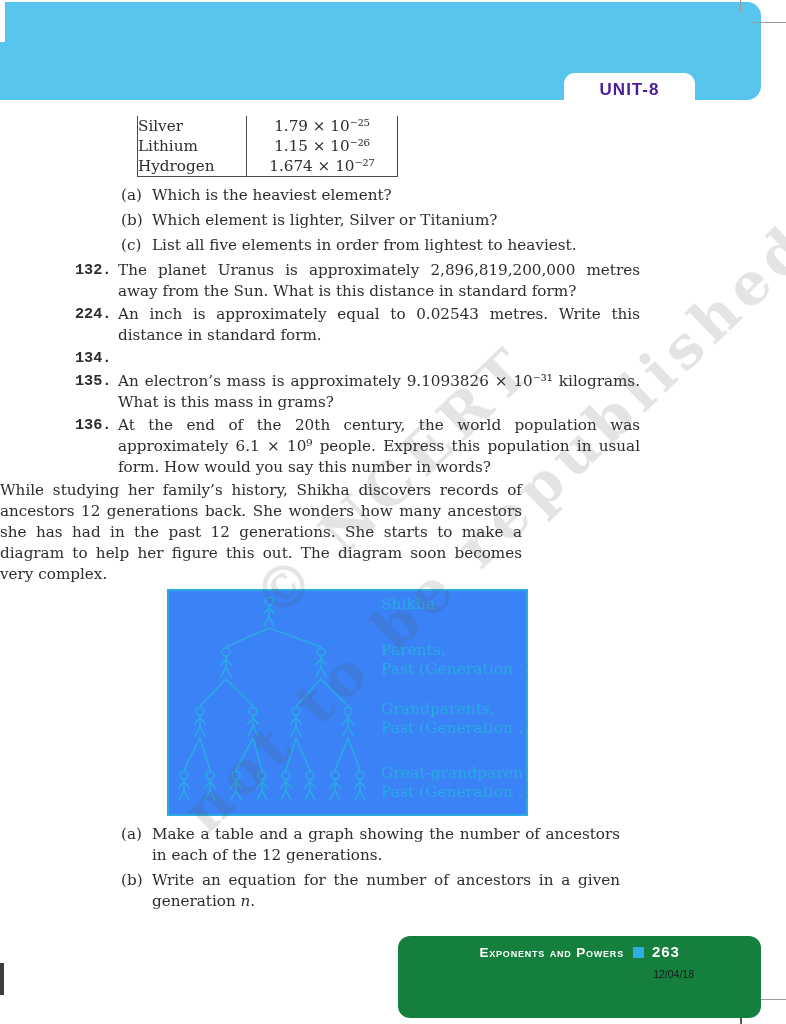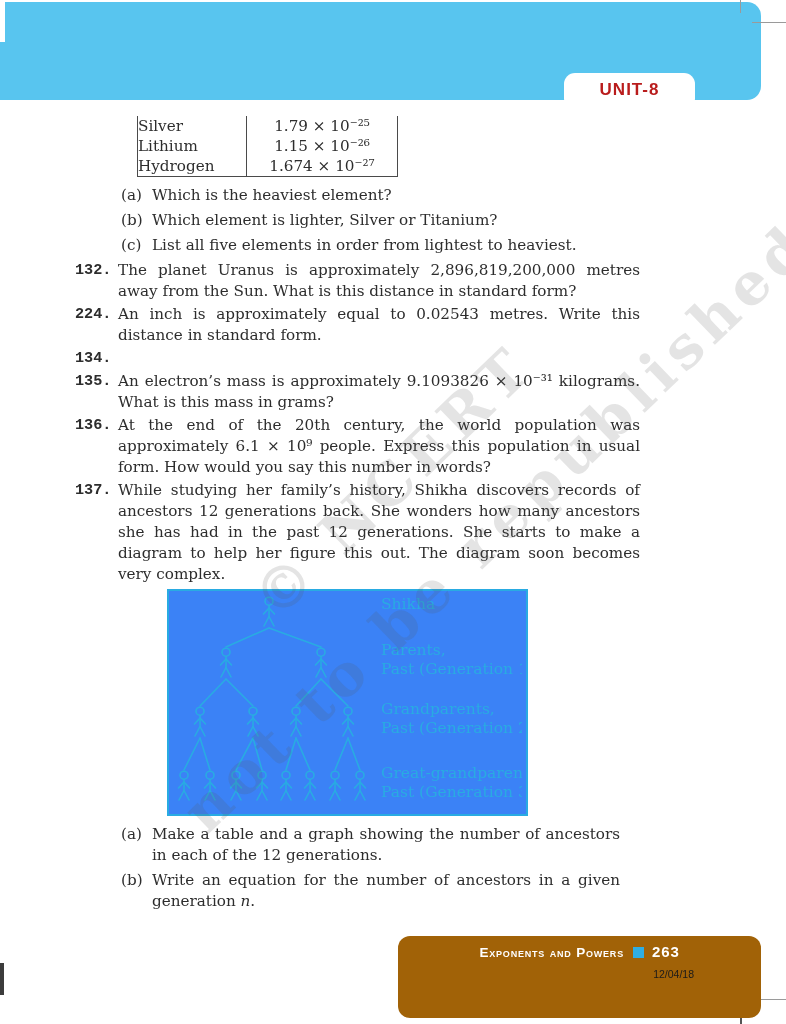--- a/index.html
+++ b/index.html
@@ -12,21 +12,21 @@
     position:absolute; left:0; top:2px; width:761px; height:98px;
     background:#58C5EF; border-radius:0 14px 14px 0;
   }
   .unit-tab{
     position:absolute; left:564px; top:71px; width:131px; height:34px;
     background:#ffffff; border-radius:11px 11px 8px 8px;
     display:flex; align-items:center; justify-content:center;
   }
   .unit-tab span{
     font-family:"Liberation Sans", sans-serif; font-weight:bold;
-    font-size:17px; letter-spacing:1px; color:#b91c1c;
+    font-size:17px; letter-spacing:1px; color:#4c1d95;
   }
   
   .crop{position:absolute; background:#9a9a9a;}
   .crop-tl{left:0; top:0; width:5px; height:42px; background:#ffffff;}
   .crop-tr-v{left:740px; top:0; width:1px; height:13px;}
   .crop-tr-h{left:752px; top:22px; width:34px; height:1px;}
   .crop-br-h{left:752px; top:999px; width:34px; height:1px;}
   .crop-br-v{left:740px; top:1006px; width:2px; height:18px; background:#555;}
   .crop-left-dark{left:0; top:963px; width:4px; height:32px; background:#3c3c3c;}
   
@@ -54,21 +54,21 @@
   .q-item{display:flex; margin:2px 0 2px 0; line-height:21px; font-size:15.2px;}
   .q-item .num{margin-left:75px; width:43px; flex:none; font-weight:bold;font-family:Liberation Mono, monospace;}
   .q-item .txt{width:522px; text-align:justify;}
   .diagram-box{
     margin-left:167px; margin-top:4px; margin-bottom:6px;
     width:357px; height:223px; border:2px solid #29ABE2; background:#3b82f6;
   }
   
   .footer-block{
     position:absolute; left:398px; top:936px; width:363px; height:82px;
-    background:#a16207; border-radius:12px;
+    background:#15803d; border-radius:12px;
   }
   .footer-title{
     margin-top:7px; text-align:center; color:#ffffff;
     font-family:"Liberation Sans", sans-serif; font-weight:bold;
     font-variant:small-caps; font-size:13.5px; letter-spacing:0.8px;
   }
   .footer-title .sq{
     display:inline-block; width:11px; height:11px; background:#2FAEE3;
     margin:0 4px; vertical-align:-1px;
   }
@@ -148,21 +148,20 @@
         </div>
         <div class="q-item">
           <span class="num">135.</span>
           <span class="txt">An electron’s mass is approximately 9.1093826 × 10⁻³¹ kilograms. What is this mass in grams?</span>
         </div>
         <div class="q-item">
           <span class="num">136.</span>
           <span class="txt">At the end of the 20th century, the world population was approximately 6.1 × 10⁹ people. Express this population in usual form. How would you say this number in words?</span>
         </div>
         <div class="q-item">
-          <span class="num">137.</span>
           <span class="txt">While studying her family’s history, Shikha discovers records of ancestors 12 generations back. She wonders how many ancestors she has had in the past 12 generations. She starts to make a diagram to help her figure this out. The diagram soon becomes very complex.</span>
         </div>
       </div>
 
     <div class="diagram-box">
       <svg id="tree-svg" width="353" height="219" viewBox="0 0 353 219">
           <g>
             <circle cx="100" cy="10.2" r="4" fill="none" stroke="#29ABE2" stroke-width="1.6"></circle>
             <line x1="100" y1="14.5" x2="100" y2="25.5" stroke="#29ABE2" stroke-width="1.6" stroke-linecap="round"></line>
             <line x1="100" y1="17" x2="94.5" y2="23" stroke="#29ABE2" stroke-width="1.6" stroke-linecap="round"></line>

